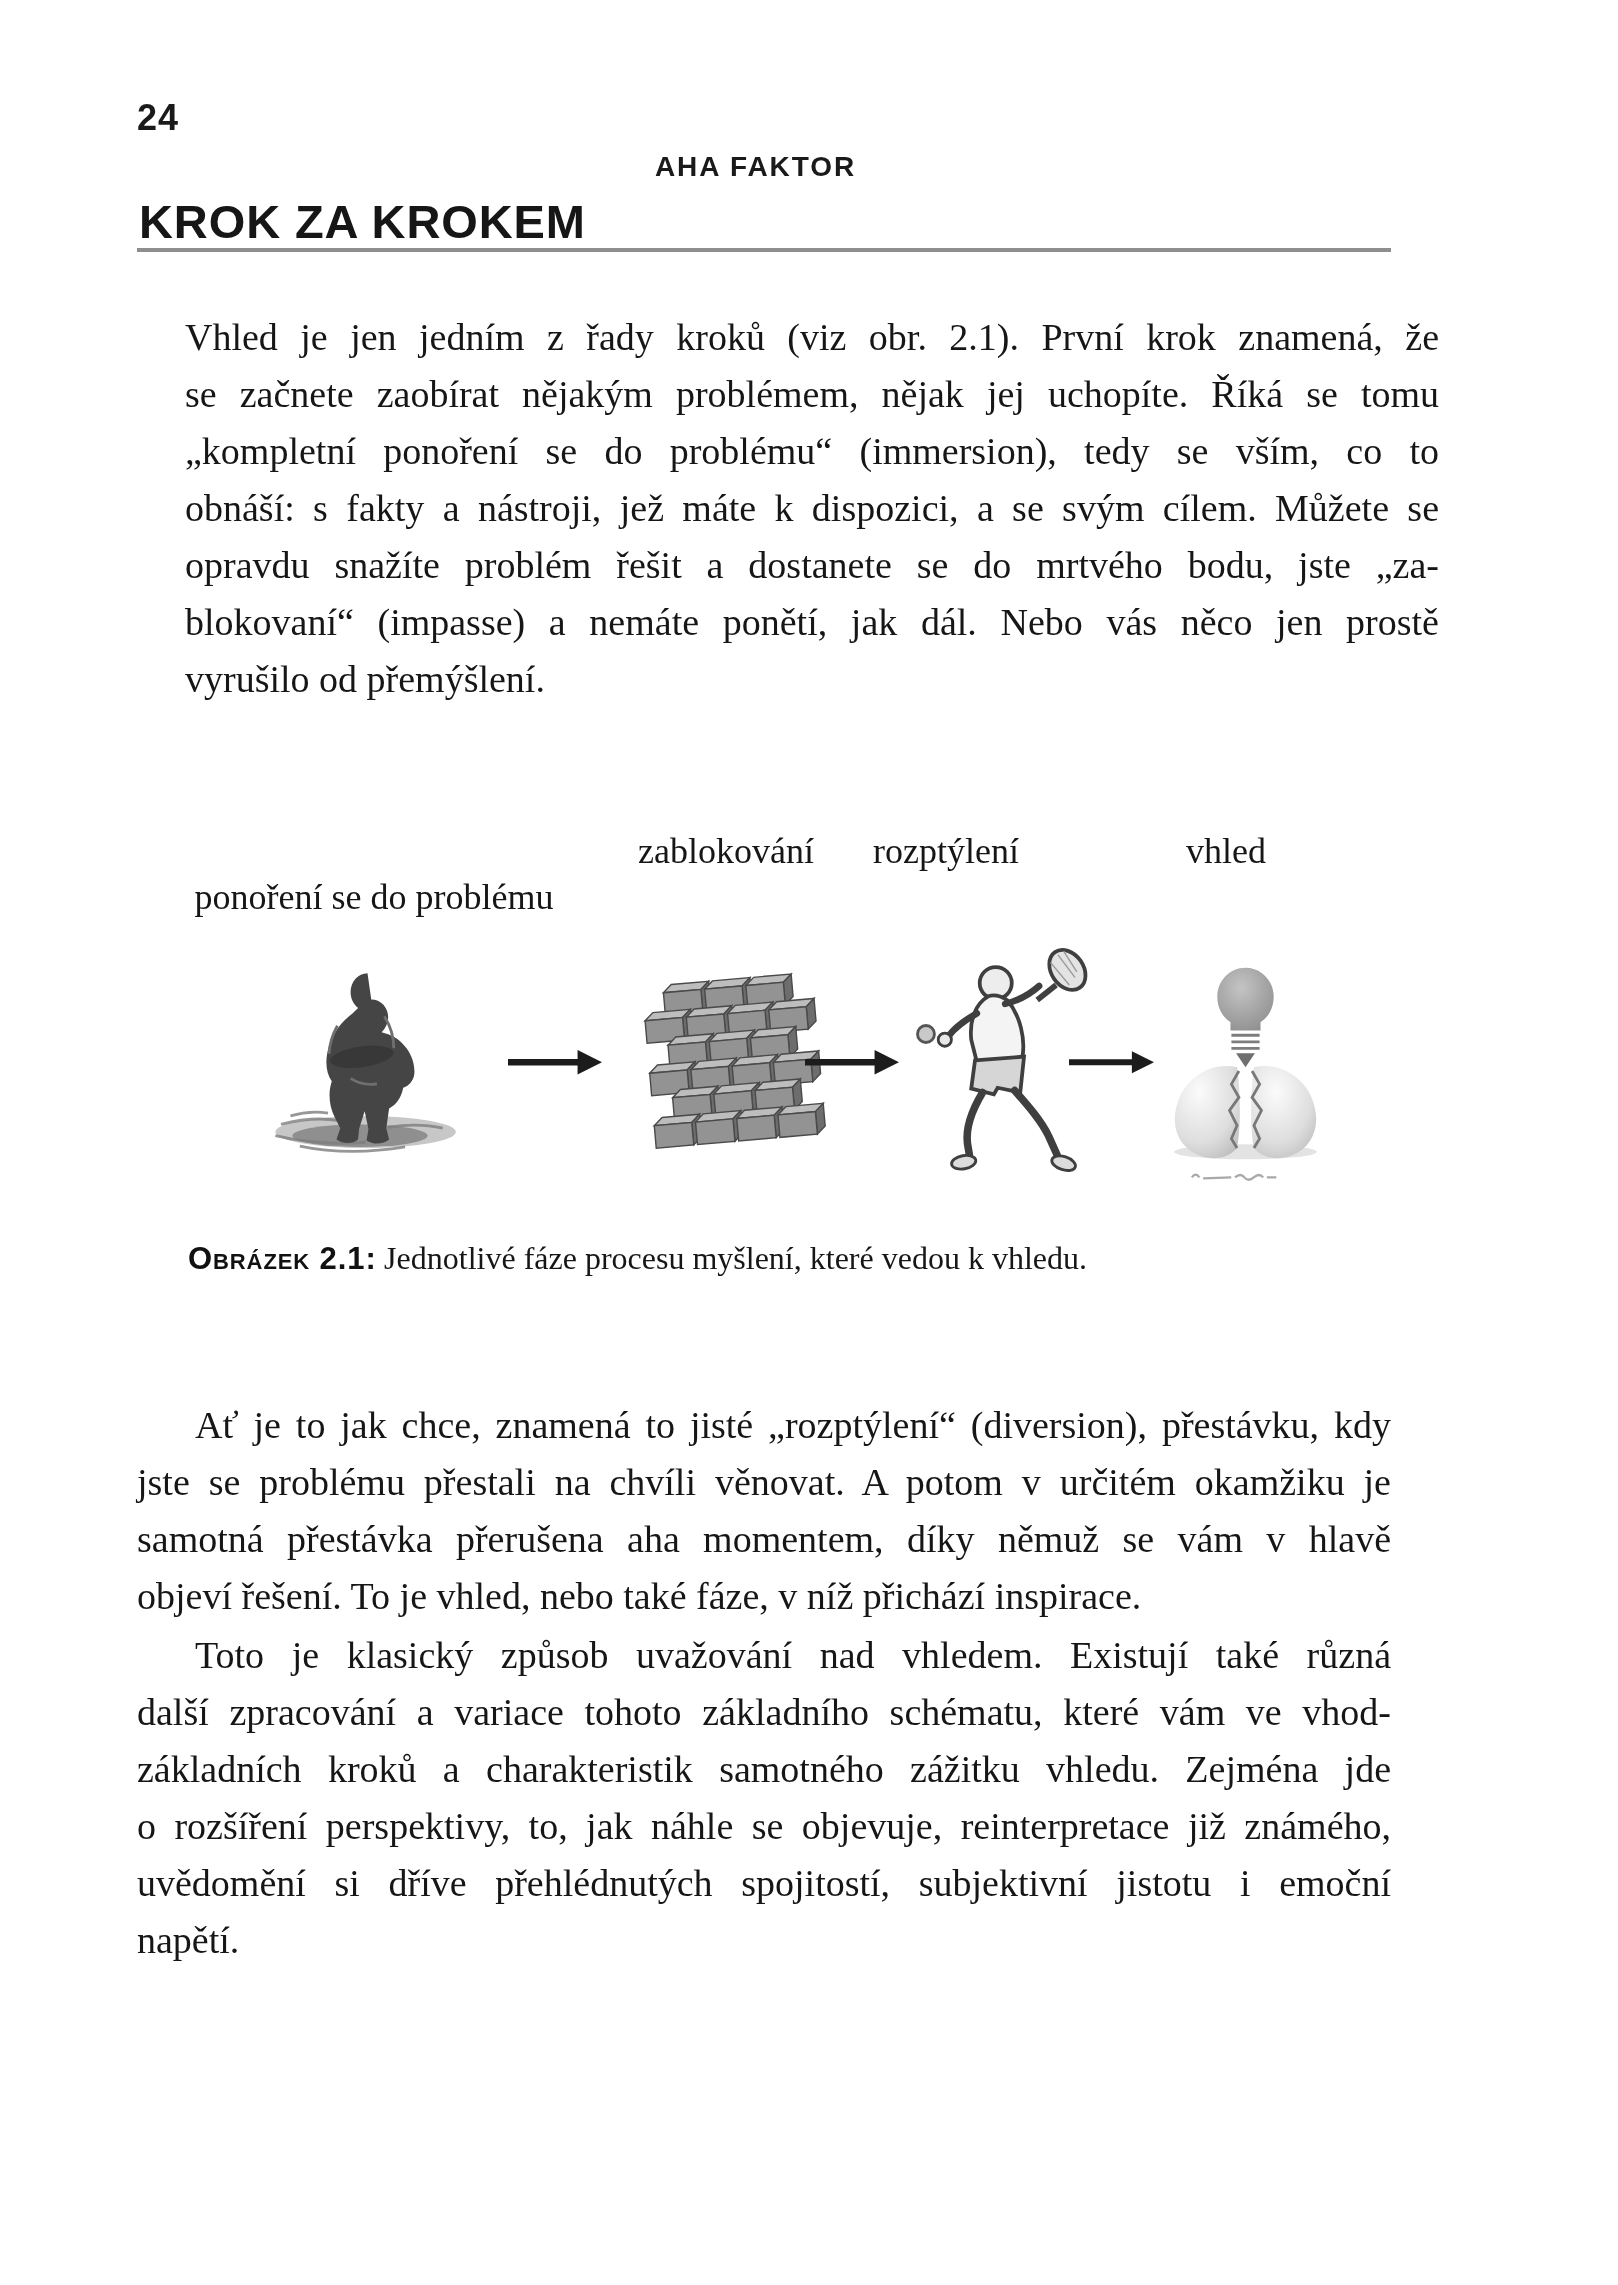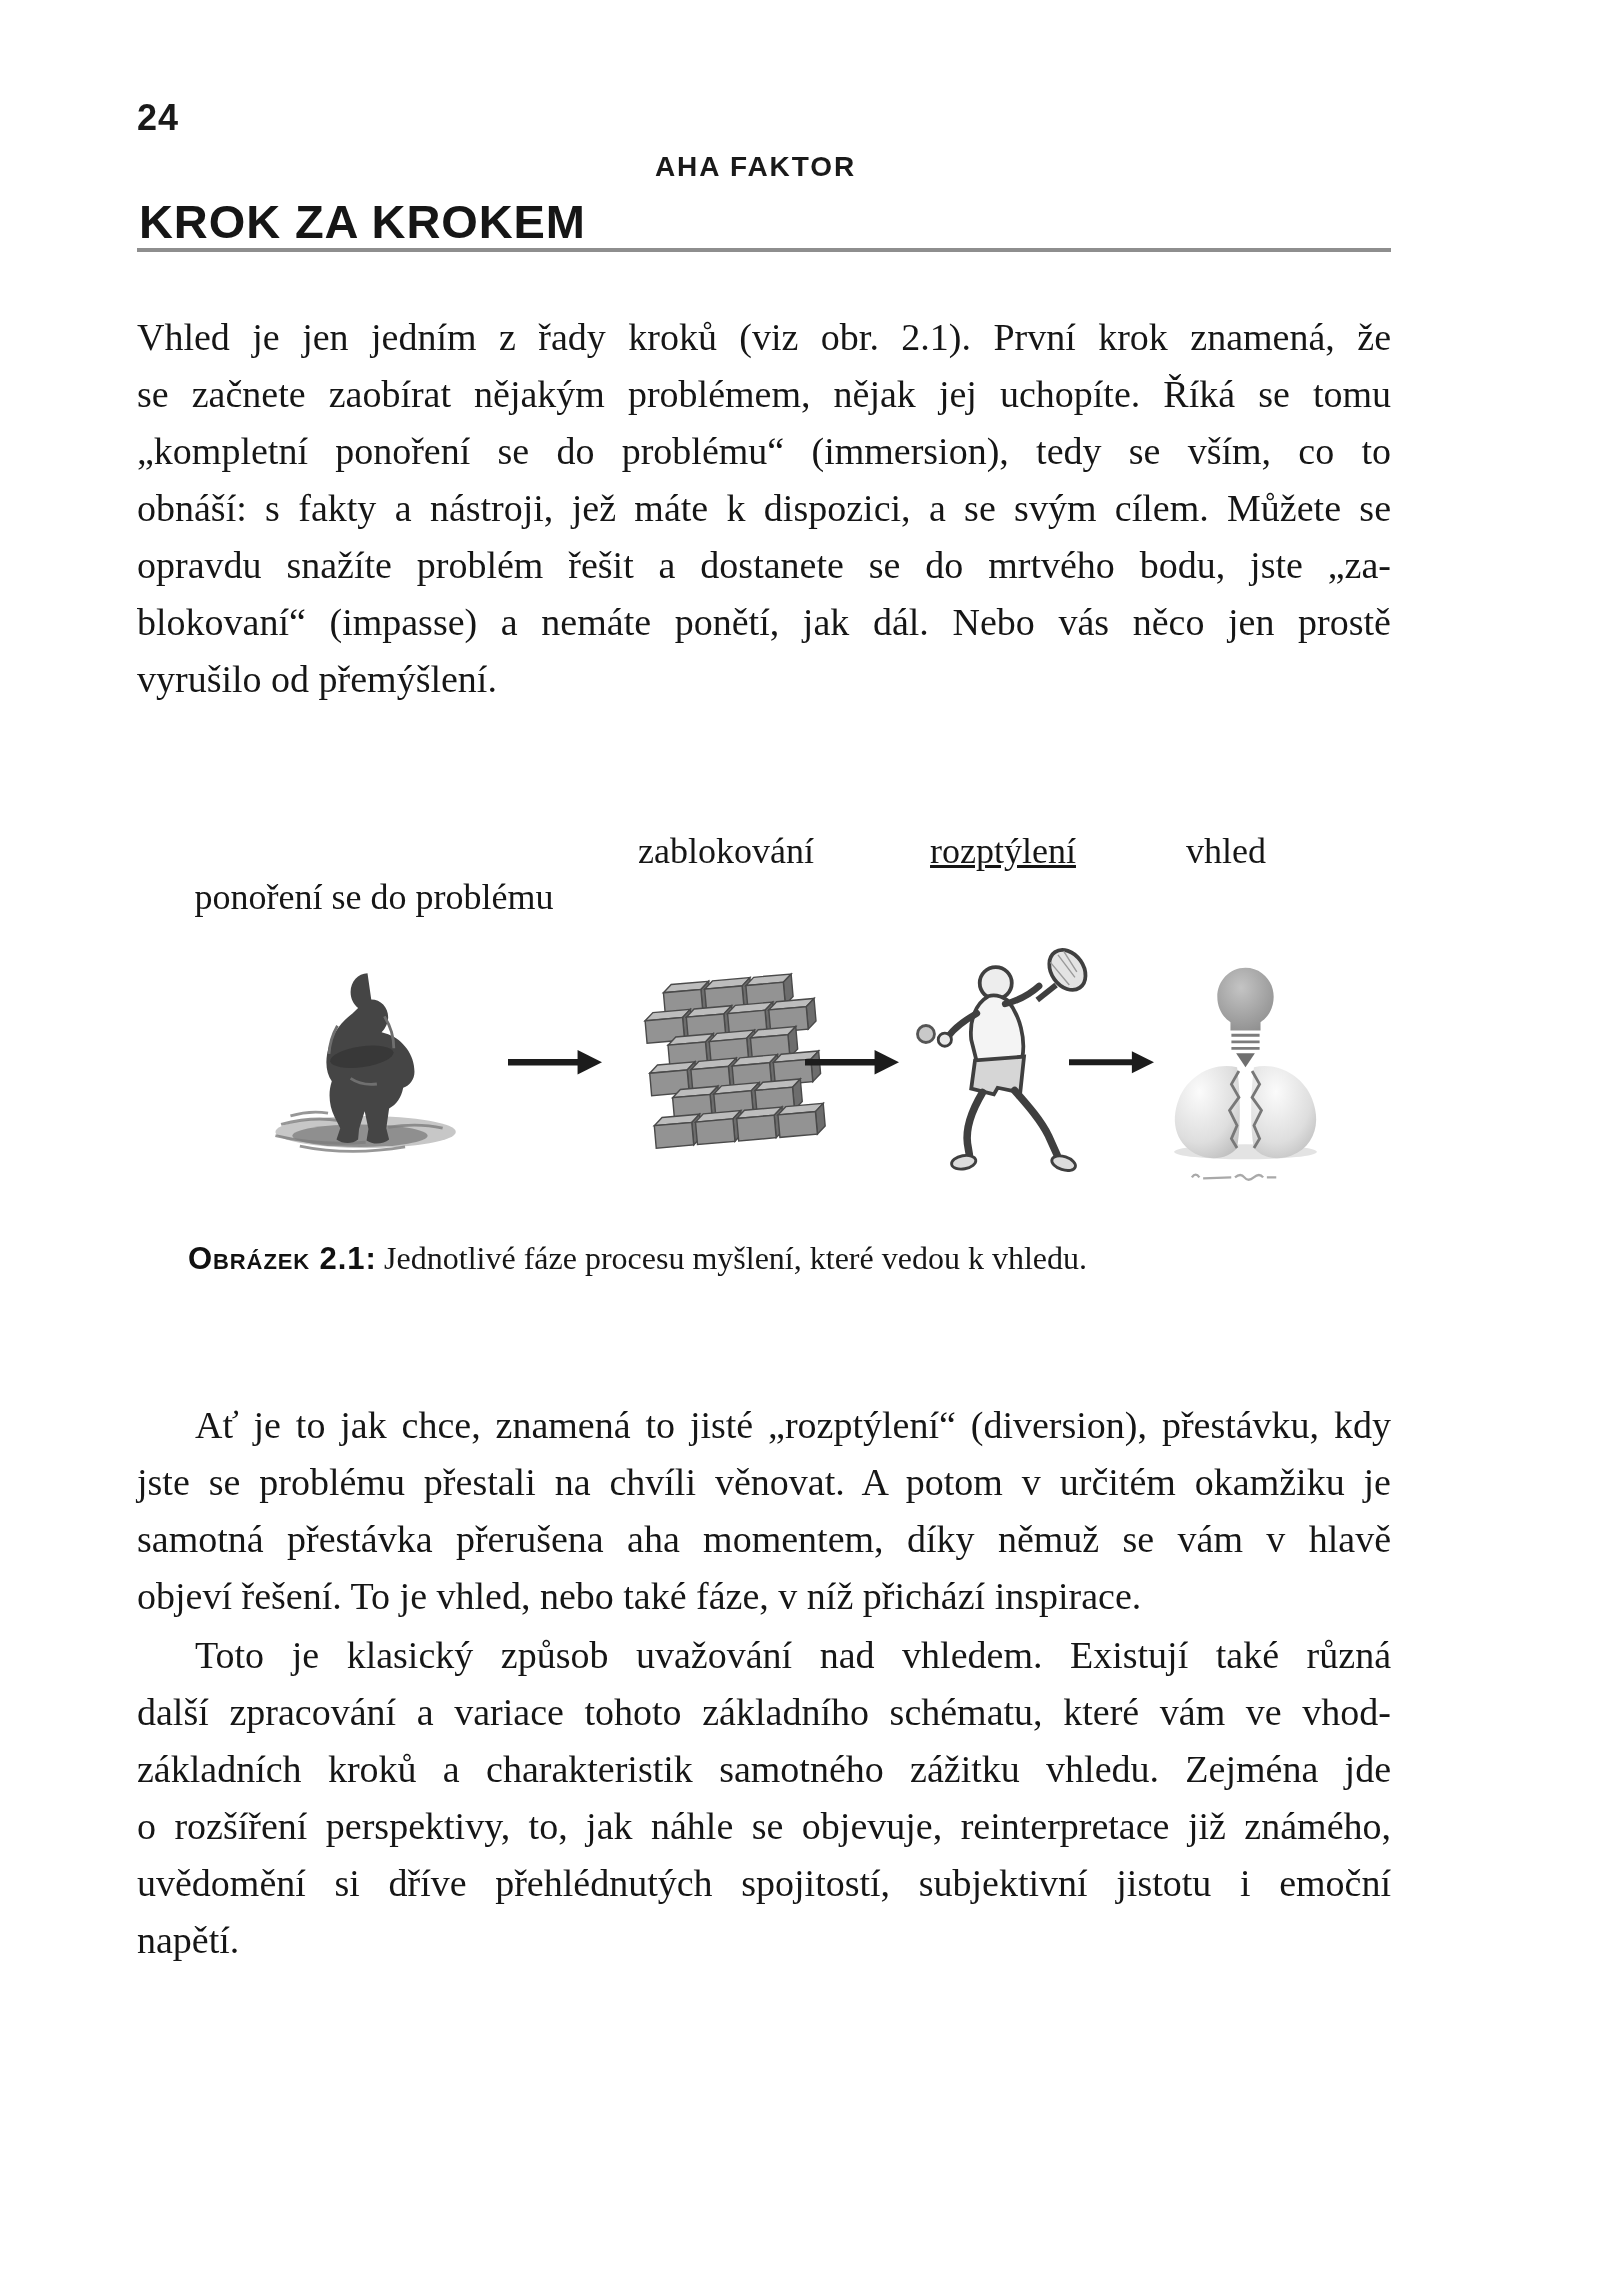--- a/index.html
+++ b/index.html
@@ -36,21 +36,21 @@
     width:1254px;height:3.8px;background:#8e8e8e;
   }
   
   .para{
     position:absolute;left:137px;width:1254px;
     font-size:38px;line-height:57px;color:#161616;
   }
   .para .ln{text-align:justify;text-align-last:justify;}
   .para .ln:last-child{text-align-last:left;}
   .para.indent .ln:first-child{text-indent:58px;}
-  #para1{top:309px;}
+  #para1{top:309px;margin-left:48px;}
   #para2{top:1397px;}
   #para3{top:1627px;}
   
   .phase-label{
     position:absolute;top:832px;transform:translateX(-50%);
     font-size:36px;line-height:1.1;color:#161616;white-space:nowrap;
   }
   
   .illu{position:absolute;}
   #illu-thinker{left:264px;top:960px;width:207px;height:202px;}
@@ -89,21 +89,21 @@
       <div class="ln">se začnete zaobírat nějakým problémem, nějak jej uchopíte. Říká se tomu</div>
       <div class="ln">„kompletní ponoření se do problému“ (immersion), tedy se vším, co to</div>
       <div class="ln">obnáší: s fakty a nástroji, jež máte k dispozici, a se svým cílem. Můžete se</div>
       <div class="ln">opravdu snažíte problém řešit a dostanete se do mrtvého bodu, jste „za-</div>
       <div class="ln">blokovaní“ (impasse) a nemáte ponětí, jak dál. Nebo vás něco jen prostě</div>
       <div class="ln">vyrušilo od přemýšlení.</div>
     </div>
 
   <span class="phase-label" style="left:374px;margin-top:46px;">ponoření se do problému</span>
   <span class="phase-label" style="left:726px;">zablokování</span>
-  <span class="phase-label" style="left:1003px;text-decoration:underline;">rozptýlení</span>
+  <span class="phase-label" style="left:946px;">rozptýlení</span>
   <span class="phase-label" style="left:1226px;">vhled</span>
 
   <div class="illu" id="illu-thinker">
     <svg viewBox="0 0 220 215" width="207" height="202">
 
       <ellipse cx="108" cy="183" rx="96" ry="17" fill="#c7c7c7"></ellipse>
       <ellipse cx="102" cy="187" rx="72" ry="12" fill="#8f8f8f"></ellipse>
       <path d="M18,175 q34,-9 62,-4 M12,187 q46,11 96,7 M38,198 q52,11 112,1 M132,178 q32,-5 58,1 M28,166 q20,-6 40,-3" stroke="#7d7d7d" stroke-width="3" fill="none" opacity="0.8"></path>
 
       <path d="M110,14 c-10,0 -18,9 -18,20 c0,7 3,13 8,17 l-6,6 c-14,10 -24,26 -27,43 c-2,12 0,22 5,29 c-4,12 -3,26 3,38 l6,12 -4,12 c7,5 17,5 23,0 l1,-11 6,-19 4,19 -2,12 c7,5 18,4 24,-1 l-3,-12 3,-21 c8,-4 13,-12 15,-22 c7,-2 12,-9 12,-17 c0,-18 -12,-34 -28,-40 l-7,-2 c4,-4 7,-10 7,-16 c0,-11 -8,-19 -18,-19 z" fill="#454545"></path>

